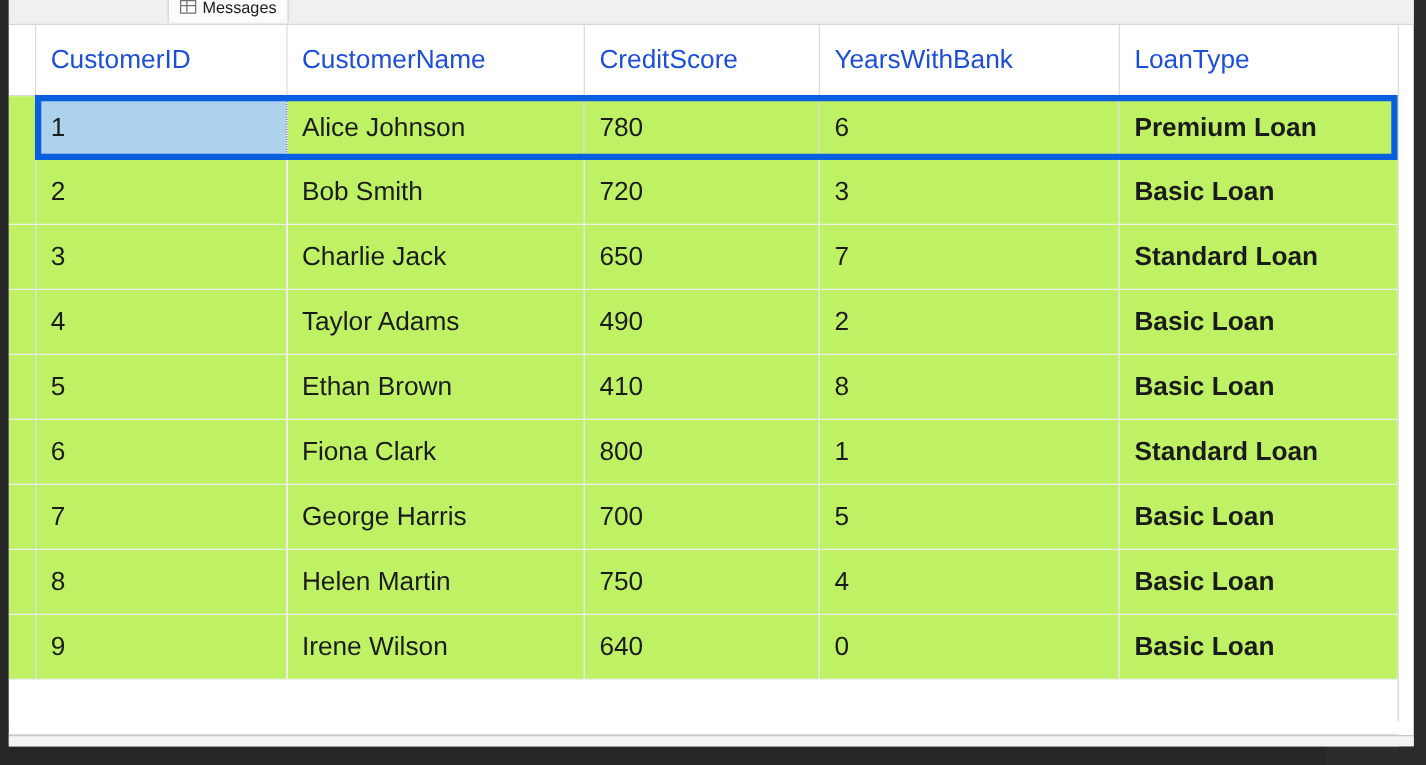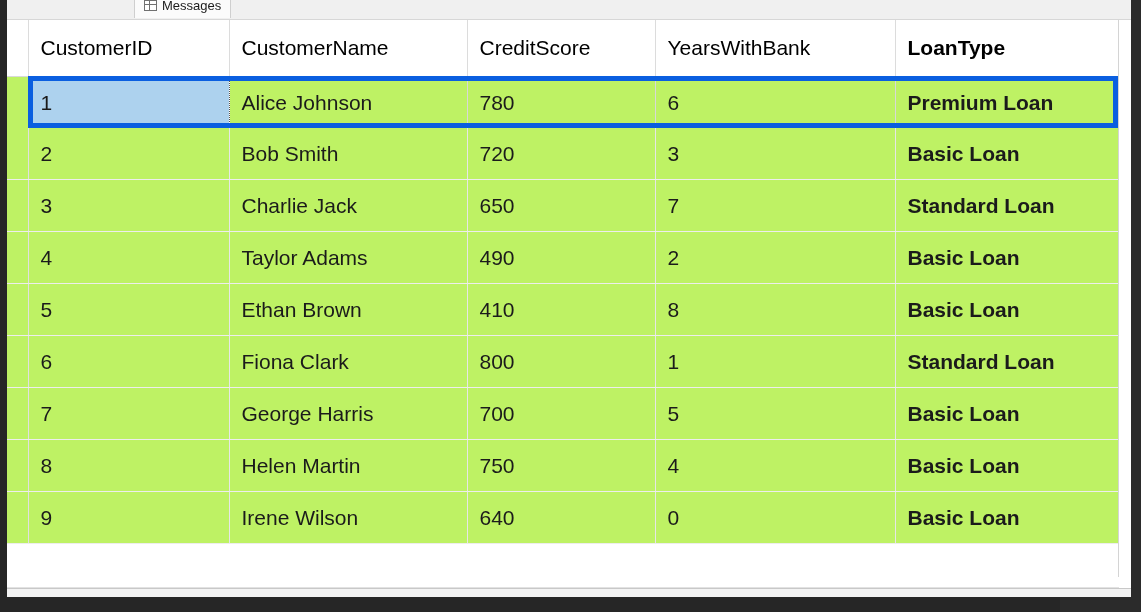--- a/index.html
+++ b/index.html
@@ -112,33 +112,33 @@
   .col-creditscore { width: 188px; }
   .col-yearswith   { width: 240px; }
   .col-loantype    { width: 223px; }
 
   .grid-table thead th {
     height: 56px;
     padding: 0 0 0 12px;
     text-align: left;
     font-weight: normal;
     font-size: 21px;
-    color: #000000;
+    color: #1d4ed8;
     background: #ffffff;
     border-bottom: 1px solid #d9d9d9;
     border-right: 1px solid #dcdcdc;
     vertical-align: middle;
     white-space: nowrap;
     overflow: hidden;
   }
   .grid-table thead th.gutter-head {
     padding: 0;
     border-right: 1px solid #dcdcdc;
   }
-  .grid-table thead th.last-head { border-right: none; font-weight: bold; }
+  .grid-table thead th.last-head { border-right: none; }
 
   .grid-table tbody td {
     height: 51px;
     padding: 0 0 0 12px;
     background: #bef264;
     border-bottom: 1px solid #ededed;
     border-right: 1px solid #e6e6e6;
     vertical-align: middle;
     white-space: nowrap;
     overflow: hidden;

